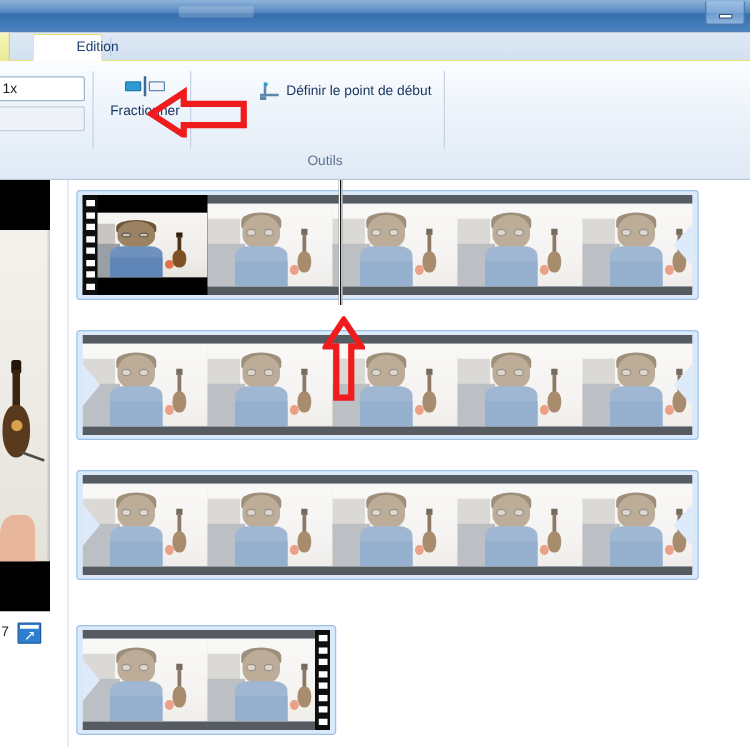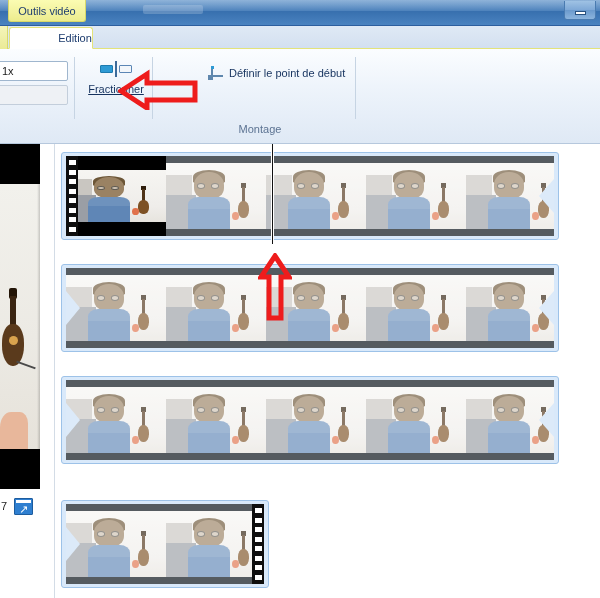--- a/index.html
+++ b/index.html
@@ -103,22 +103,22 @@
   .tab {
     position: absolute;
     top: 1px;
     height: 22px;
     display: flex;
     align-items: center;
     justify-content: center;
     font-size: 11px;
   }
   .tab-active {
-    left: 9px;
-    width: 84px;
+    left: 26px;
+    width: 56px;
     background: #ffffff;
     border: 1px solid #e3e37a;
     border-bottom: 1px solid #ffffff;
     border-radius: 3px 3px 0 0;
     color: #1d3c6e;
     z-index: 3;
     padding-left: 48px;
   }
   .tab-sep {
     position: absolute;
@@ -199,21 +199,20 @@
     position: relative;
     width: 36px; height: 22px;
   }
   .rbtn-label {
     font-size: 11px;
     color: #15325e;
     text-align: center;
     line-height: 12px;
     white-space: pre-line;
     margin-top: 2px;
-    text-decoration: underline;
   }
 
   
   .ico-blk {
     position: absolute;
     border: 1px solid #5b86b5;
     border-radius: 1px;
   }
   .ico-blk.fill { background: #2e9ad4; border-color: #1d7aae; }
   .ico-blk.empty { background: #f2f6fa; }
@@ -607,23 +606,20 @@
 </style>
 </head>
 <body>
 
 <div id="app">
 
   <div class="titlebar">
     <div class="titlebar-sheen"></div>
     <div class="win-title"></div>
 
-    <div class="ctx-tab">
-      <span class="ctx-tab-label">Outils vidéo</span>
-    </div>
 
     <div class="winbtn">
       <span class="glyph"></span>
     </div>
   </div>
 
   <div class="tabstrip">
     <div class="tabstrip-left-yellow"></div>
     <div class="tab tab-active">
       <span>Edition</span>
@@ -667,21 +663,21 @@
         <span class="sb-line" style="left:4px;  top:4px;  width:2px;  height:7px;"></span>
         <span class="sb-line" style="left:1px;  top:12px; width:5px;  height:3px;"></span>
         <span class="sb-dot" style="left:4px;  top:1px;"></span>
       </span>
       <span class="sbtn-label">Définir le point de début</span>
     </div>
 
 
     <div class="ribbon-sep" style="left:355px;"></div>
 
-    <div class="group-label" style="left:150px; top:74px; width:220px;">Montage</div>
+    <div class="group-label" style="left:150px; top:74px; width:220px;">Outils</div>
   </div>
 
   <div class="content">
 
     <div class="preview">
       <div class="preview-frame">
         <div class="pv-wall"></div>
         <div class="pv-guitar-head"></div>
         <div class="pv-guitar-neck"></div>
         <div class="pv-guitar-body"></div>

